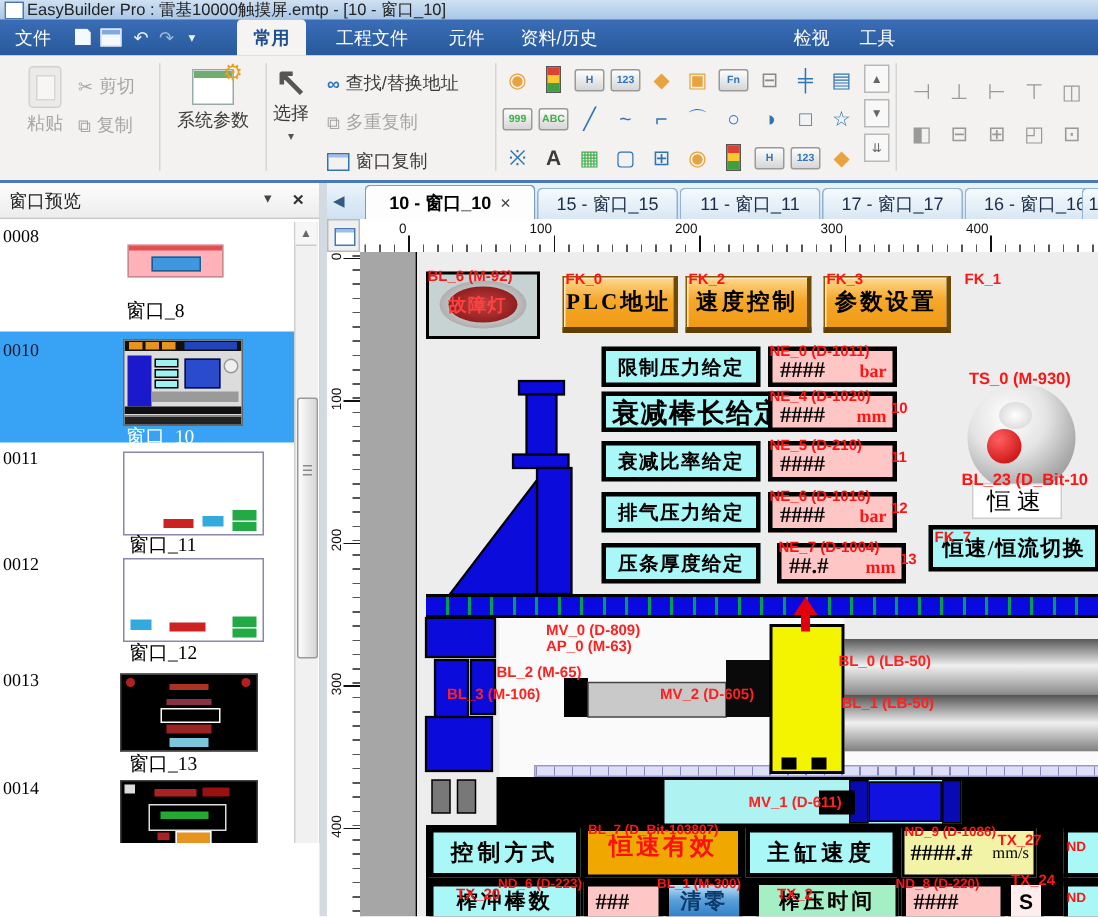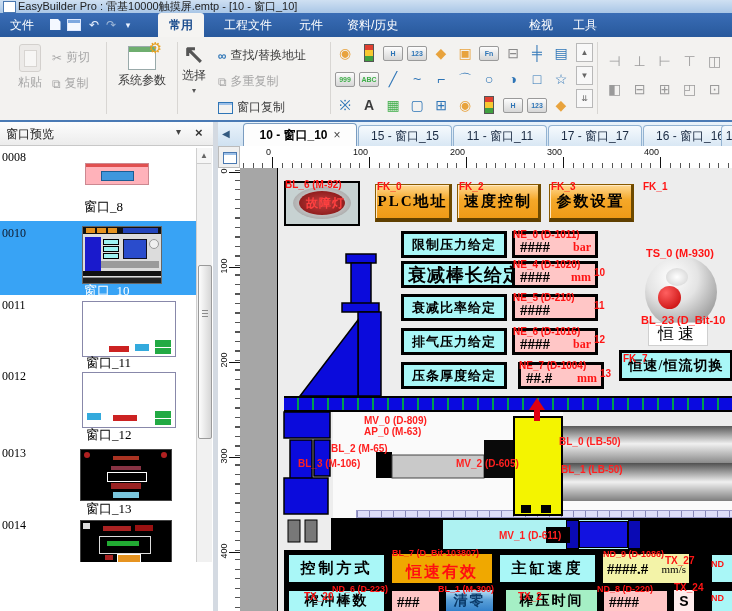--- a/index.html
+++ b/index.html
@@ -486,21 +486,21 @@
     <rect x="114" y="287" width="92" height="23" fill="#c9c9c9" stroke="#444"></rect>
     <rect x="206" y="272" width="30" height="38" fill="#0a0a0a"></rect>
     <rect x="236" y="249" width="48" height="98" fill="#f4f400" stroke="#000" stroke-width="2"></rect>
     <rect x="243" y="337" width="10" height="8" fill="#000"></rect>
     <rect x="263" y="337" width="10" height="8" fill="#000"></rect>
     <polygon points="259,230 251,242 256,242 256,253 262,253 262,242 267,242" fill="#e00010"></polygon>
   </svg>
 
   <div class="abs" style="left:6px;top:13px;width:76px;height:45px;background:#c7d2d2;border:2px solid #000;box-sizing:border-box;z-index:5;">
     <div style="position:absolute;left:7px;top:4px;width:58px;height:32px;border-radius:50%;background:radial-gradient(#fbfbfb,#8e8e8e);"></div>
-    <div style="position:absolute;left:13px;top:8px;width:46px;height:24px;border-radius:50%;background:radial-gradient(#c24040,#7c1010);display:flex;align-items:center;justify-content:flex-end;">
+    <div style="position:absolute;left:13px;top:8px;width:46px;height:24px;border-radius:50%;background:radial-gradient(#c24040,#7c1010);display:flex;align-items:center;justify-content:flex-start;">
       <span style="color:#ff4040;font-size:12px;font-weight:bold;letter-spacing:1px;font-family:'Liberation Serif',serif;">故障灯</span>
     </div>
   </div>
   <span class="redtag" style="left:7px;top:12px;">BL_6 (M-92)</span>
 
   <div class="orangebtn" style="left:97px;top:16px;width:77px;height:38px;">
       <span>PLC地址</span>
     </div>
   <span class="redtag" style="left:99px;top:14px;">FK_0</span>
   <div class="orangebtn" style="left:179px;top:16px;width:84px;height:38px;">
@@ -573,29 +573,29 @@
     </div>
   <div class="cyanbox" style="left:341px;top:182px;width:114px;height:31px;font-size:14px;">
       <span>恒速/恒流切换</span>
     </div>
   <span class="redtag" style="left:345px;top:186px;">FK_7</span>
 
   <span class="mlabel" style="left:86px;top:247px;">MV_0 (D-809)</span>
   <span class="mlabel" style="left:86px;top:258px;">AP_0 (M-63)</span>
   <span class="mlabel" style="left:53px;top:275px;">BL_2 (M-65)</span>
   <span class="mlabel" style="left:20px;top:290px;">BL_3 (M-106)</span>
-  <span class="mlabel" style="left:178px;top:290px;">MV_2 (D-605)</span>
+  <span class="mlabel" style="left:162px;top:290px;">MV_2 (D-605)</span>
   <span class="mlabel" style="left:281px;top:268px;">BL_0 (LB-50)</span>
   <span class="mlabel" style="left:283px;top:296px;">BL_1 (LB-50)</span>
   <span class="mlabel" style="left:221px;top:362px;">MV_1 (D-611)</span>
 
   <div class="cyanbox" style="left:8px;top:384px;width:101px;height:33px;font-size:15px;letter-spacing:3px;">
       <span>控制方式</span>
     </div>
-  <div class="abs" style="left:112px;top:384px;width:104px;height:33px;background:#f0a800;border:2px solid #000;box-sizing:border-box;display:flex;align-items:flex-end;justify-content:center;z-index:5;font-family:Liberation Serif, serif;">
+  <div class="abs" style="left:112px;top:384px;width:104px;height:33px;background:#f0a800;border:2px solid #000;box-sizing:border-box;display:flex;align-items:flex-start;justify-content:center;z-index:5;font-family:Liberation Serif, serif;">
     <span style="color:#ff1010;font-weight:bold;font-size:16px;letter-spacing:2px;">恒速有效</span>
   </div>
   <span class="redtag" style="left:114px;top:381px;font-size:9px;">BL_7 (D_Bit-103807)</span>
   <div class="cyanbox" style="left:219px;top:384px;width:101px;height:33px;font-size:15px;letter-spacing:3px;">
       <span>主缸速度</span>
     </div>
   <div class="abs" style="left:323px;top:384px;width:90px;height:33px;background:#f3f3a8;border:2px solid #000;box-sizing:border-box;z-index:5;font-family:'Liberation Serif',serif;">
     <span style="position:absolute;left:4px;top:7px;font-size:15px;font-weight:bold;color:#000;">####.#</span>
     <span style="position:absolute;right:3px;top:9px;font-size:11px;color:#000;">mm/s</span>
   </div>

